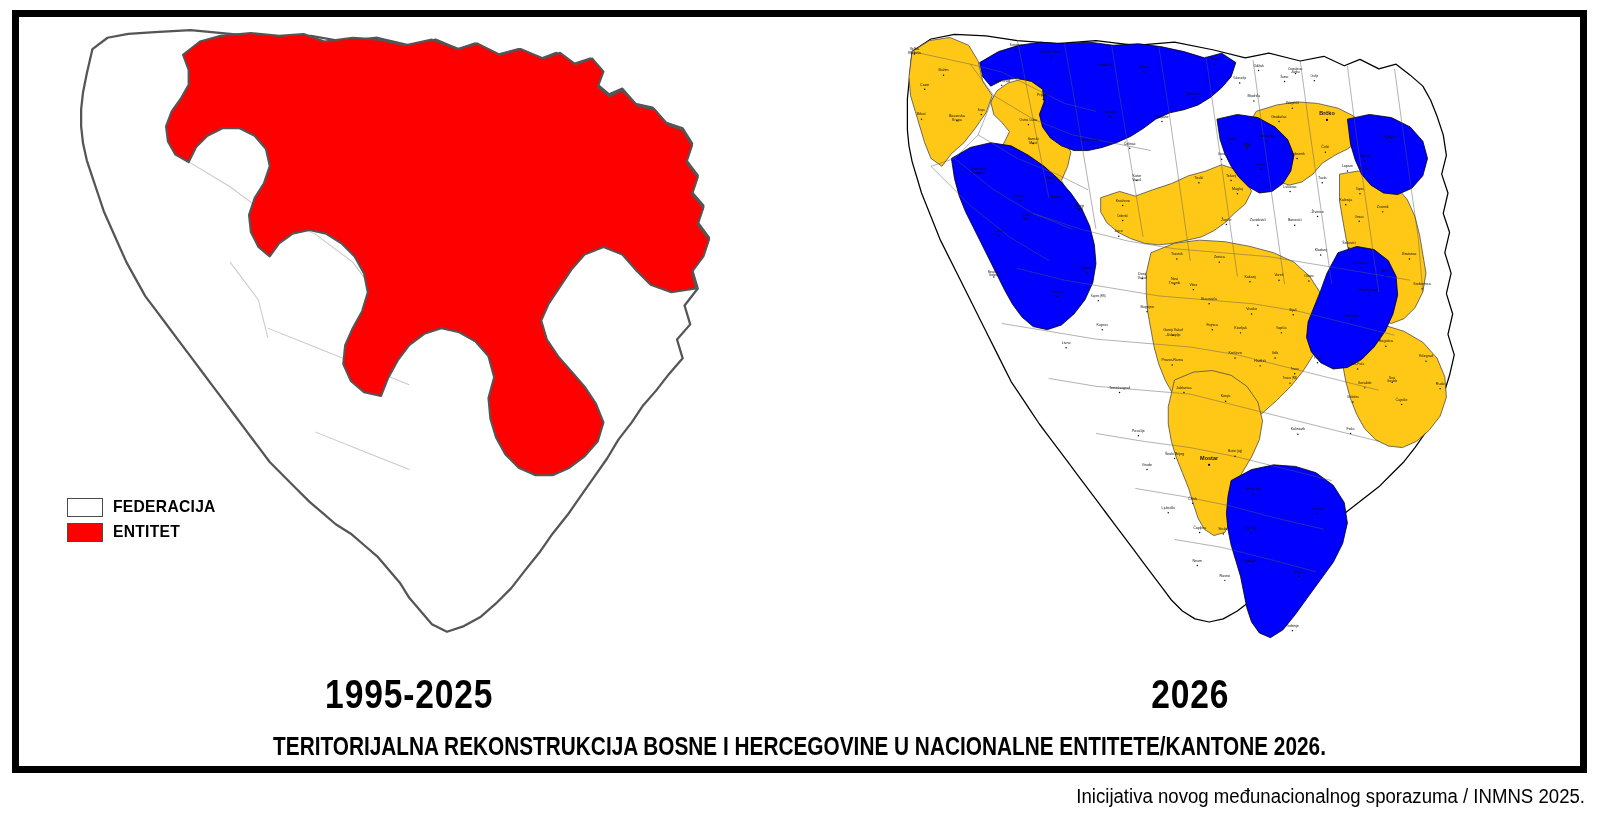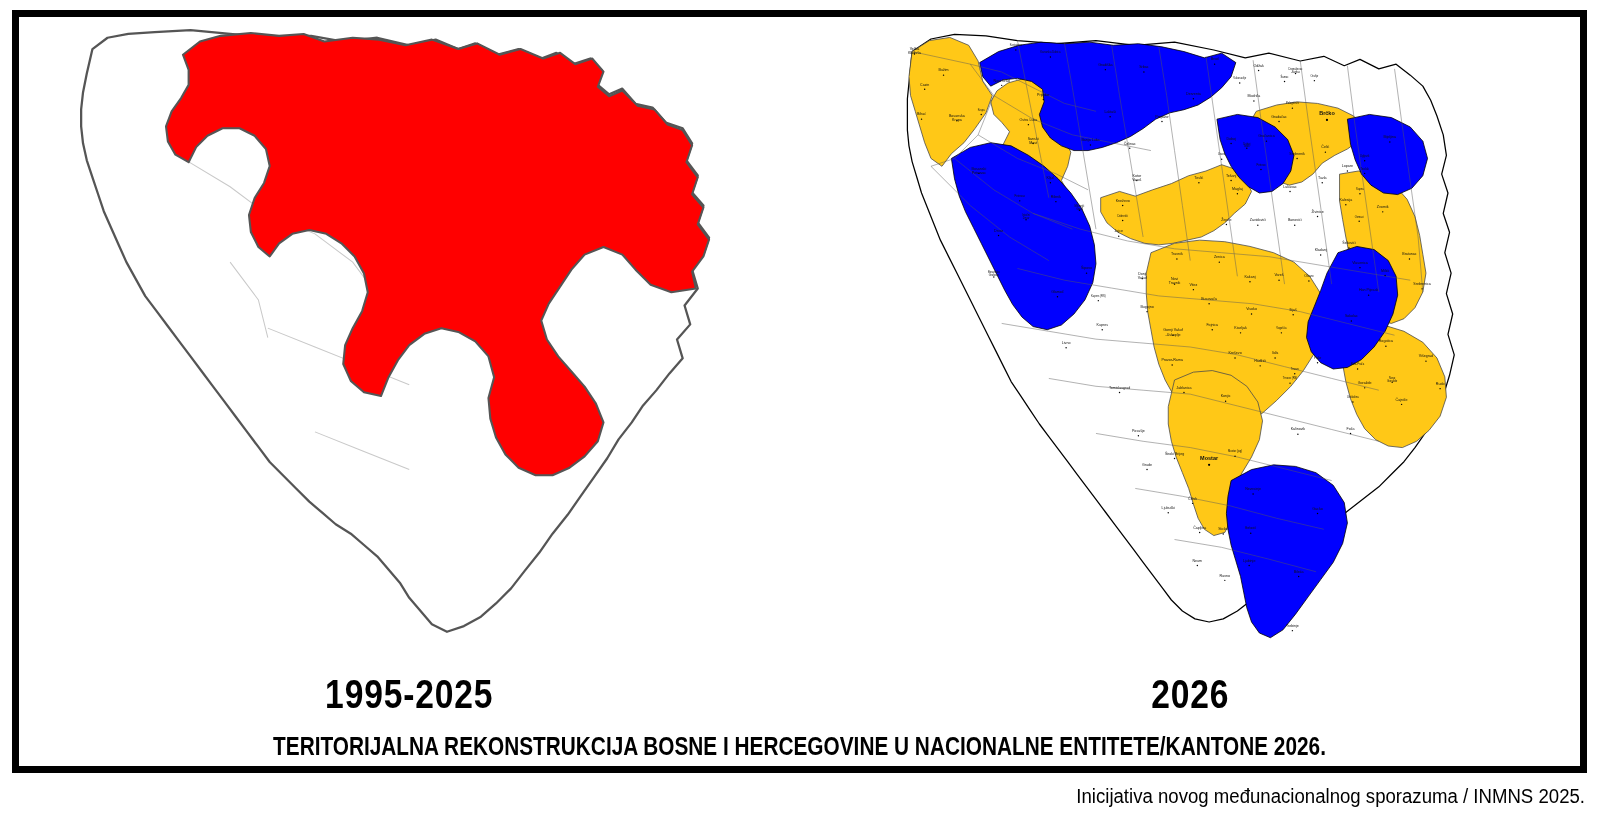--- a/index.html
+++ b/index.html
@@ -69,20 +69,30 @@
           <path fill="#FF0000" stroke="#555555" stroke-width="2.2" stroke-linejoin="round" d="M160,40 L178,26 L200,20 L232,17 L262,20 L288,18 L310,26 L340,22 L368,24 L396,30 L424,24 L452,34 L472,28 L496,40 L518,34 L542,44 L560,38 L576,50 L594,44 L606,58 L600,74 L612,84 L626,78 L642,94 L660,98 L674,114 L690,120 L700,136 L694,154 L706,170 L700,188 L712,202 L706,220 L718,236 L712,254 L700,270 L704,288
                L678,292 L656,284 L640,268 L626,252 L606,244 L586,252 L572,268 L560,286 L548,304 L540,322 L546,342 L558,360 L572,376 L586,392 L598,410 L606,430 L600,450 L586,466 L570,478 L552,486 L534,486 L516,478 L502,464 L492,446 L486,426 L484,404 L490,382 L484,360 L470,344 L452,334 L434,330 L416,336 L400,348 L388,364 L378,382 L370,402
                L352,398 L338,386 L330,368 L332,348 L340,330 L350,312 L356,292 L352,272 L342,254 L328,240 L312,230 L294,226 L276,230 L262,240 L252,254
                L240,244 L232,228 L230,210 L236,192 L246,176 L252,158 L248,140 L236,126 L220,118 L202,118 L186,126 L174,138 L166,154
                L152,146 L144,132 L142,116 L148,100 L158,86 L166,72 L166,56 Z"></path>
         </svg>
       </div>
 
       <div class="year">1995-2025</div>
 
+      <div class="legend" id="legend-left">
+        <div class="legend-row">
+          <span class="swatch" style="background:#FFFFFF"></span>
+          <span class="legend-label">FEDERACIJA</span>
+        </div>
+        <div class="legend-row">
+          <span class="swatch" style="background:#FF0000"></span>
+          <span class="legend-label">ENTITET</span>
+        </div>
+      </div>
     </div>
 
     <div class="panel" id="panel-right">
       <div class="map-wrap">
         <svg viewBox="0 0 800 840" preserveAspectRatio="xMidYMid meet">
 
           <path fill="#FFFFFF" stroke="#000000" stroke-width="1.6" stroke-linejoin="round" d="M46,44 L70,28 L100,22 L140,24 L180,30 L230,34 L280,30 L330,36 L380,32 L430,42 L470,52 L500,46 L540,56 L570,50 L596,62 L616,54 L640,66 L662,60 L680,74 L696,88 L706,106 L714,126 L722,150 L726,176 L720,200 L728,224 L722,250 L730,274 L724,300 L732,326 L726,352 L734,378 L728,404 L736,430 L730,456 L722,482 L712,506 L700,528 L686,548 L672,566 L656,582 L640,598 L622,612 L604,626 L586,640 L568,656 L550,672 L532,690 L514,708 L496,726 L478,742 L460,756 L442,766 L424,770 L406,766 L390,756 L376,742 L364,726 L352,710 L340,694 L328,678 L316,662 L304,646 L292,630 L280,614 L268,598 L256,582 L244,566 L232,550 L220,534 L208,518 L196,500 L184,482 L172,464 L162,444 L152,424 L142,404 L132,384 L122,364 L112,344 L102,324 L92,304 L82,284 L74,264 L66,244 L58,224 L52,204 L46,184 L42,164 L40,144 L40,124 L40,104 L42,84 L44,64 Z"></path>
 
           <g fill="#FFC817" stroke="#4a4a4a" stroke-width="1.0" stroke-linejoin="round">
 

